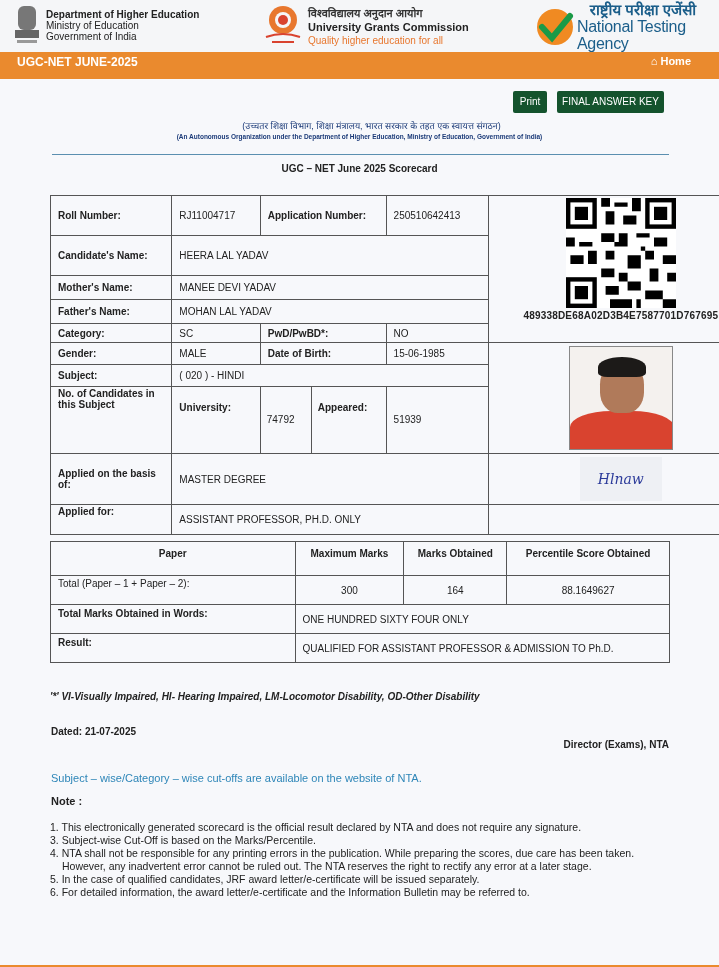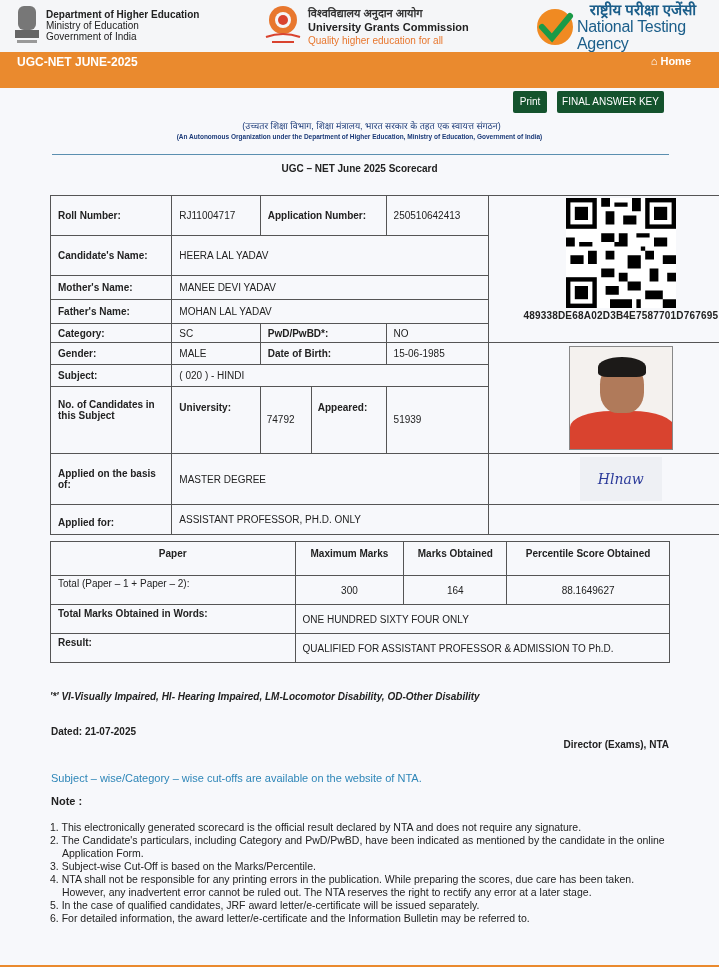--- a/index.html
+++ b/index.html
@@ -11,38 +11,38 @@
   .ugc-logo { position: absolute; left: 264px; top: 3px; width: 38px; height: 44px; }
   .ugc-text { position: absolute; left: 308px; top: 6px; font-size: 11px; line-height: 14px; }
   .ugc-text .hi { font-weight: bold; color: #333; }
   .ugc-text .en { font-weight: bold; color: #222; }
   .ugc-text .tag { color: #e8772e; font-size: 10px; }
   .nta-logo { position: absolute; left: 536px; top: 8px; width: 38px; height: 38px; }
   .nta-text { position: absolute; left: 577px; top: 2px; width: 132px; }
   .nta-hi { font-size: 15px; color: #1b5e8a; font-weight: bold; line-height: 16px; text-align: center; }
   .nta-en { font-size: 16px; color: #1b5e8a; line-height: 17px; font-family: "Liberation Sans Narrow", "Liberation Sans", sans-serif; letter-spacing: -0.3px; }
   .nta-tag { background: #19a04a; color: #fff; font-size: 9px; font-weight: bold; font-style: italic; text-align: center; padding: 2px 0; margin-top: 1px; }
-  .orangebar { position: absolute; left: 0; top: 52px; width: 719px; height: 36px; background: #ea8a2e; color: #fff; }
+  .orangebar { position: absolute; left: 0; top: 52px; width: 719px; height: 27px; background: #ea8a2e; color: #fff; }
   .orangebar .title { position: absolute; left: 17px; top: 3px; font-size: 12px; font-weight: bold; }
   .orangebar .home { position: absolute; right: 28px; top: 3px; font-size: 11px; font-weight: bold; }
   .btn { position: absolute; top: 91px; height: 22px; background: #14532d; color: #fff; font-size: 10px; line-height: 22px; text-align: center; border-radius: 2px; }
   .btn-print { left: 513px; width: 34px; }
   .btn-key { left: 557px; width: 107px; }
   .auto-hi { position: absolute; top: 119px; left: 12px; width: 719px; text-align: center; font-size: 9px; color: #1b3a78; }
   .auto-en { position: absolute; top: 133px; left: 0; width: 719px; text-align: center; font-size: 6.5px; color: #1b3a78; font-weight: bold; }
   .rule { position: absolute; top: 154px; left: 52px; width: 617px; height: 1px; background: #5b8fb0; }
   .doc-title { position: absolute; top: 163px; left: 0; width: 719px; text-align: center; font-size: 10px; font-weight: bold; }
   table { border-collapse: collapse; position: absolute; }
   td, th { border: 1px solid #555; font-size: 10px; vertical-align: middle; padding: 0 7px; }
   .lbl { font-weight: bold; }
   .t1 { left: 50px; top: 195px; width: 704px; }
   .t2 { left: 50px; top: 541px; width: 620px; }
   .t2 th { font-weight: bold; text-align: center; vertical-align: top; padding-top: 6px; height: 34px; }
   .center { text-align: center; }
-  .top { vertical-align: top; padding-top: 12px; }
+  .top { vertical-align: top; padding-top: 1px; }
   .qr { width: 110px; height: 110px; margin: 2px auto 0; background: #fff; }
   .qr-code { font-size: 10px; font-weight: bold; text-align: center; margin-top: 2px; letter-spacing: 0.2px; }
   .photo { width: 104px; height: 104px; margin: 3px auto; background: linear-gradient(#f4f1ee 0%, #f4f1ee 100%); border: 1px solid #888; position: relative; overflow: hidden; }
   .photo .head { position: absolute; left: 30px; top: 14px; width: 44px; height: 52px; background: #b07a5a; border-radius: 45% 45% 40% 40%; }
   .photo .hair { position: absolute; left: 28px; top: 10px; width: 48px; height: 20px; background: #1c1a18; border-radius: 50% 50% 20% 20%; }
   .photo .shirt { position: absolute; left: 0; top: 64px; width: 104px; height: 40px; background: #d9432f; border-radius: 40% 40% 0 0; }
   .sig { width: 82px; height: 44px; margin: 3px auto; background: #eef0f4; display: flex; align-items: center; justify-content: center; color: #2c3b9a; font-style: italic; font-size: 14px; font-family: "DejaVu Serif", serif; }
   .footnote { position: absolute; top: 691px; left: 50px; font-size: 10px; font-weight: bold; font-style: italic; }
   .dated { position: absolute; top: 726px; left: 51px; font-size: 10px; font-weight: bold; }
   .director { position: absolute; top: 739px; right: 50px; font-size: 10px; font-weight: bold; }
@@ -225,19 +225,18 @@
 </tbody>
   </table>
 
 <div class="footnote">'*' VI-Visually Impaired, HI- Hearing Impaired, LM-Locomotor Disability, OD-Other Disability</div>
 <div class="dated">Dated: 21-07-2025</div>
 <div class="director">Director (Exams), NTA</div>
 <div class="cutoff">Subject – wise/Category – wise cut-offs are available on the website of NTA.</div>
 <div class="note">Note :</div>
 <ul class="notes">
   <li>1. This electronically generated scorecard is the official result declared by NTA and does not require any signature.</li>
-  <li>2. The Candidate's particulars, including Category and PwD/PwBD, have been indicated as mentioned by the candidate in the online Application Form.</li>
   <li>3. Subject-wise Cut-Off is based on the Marks/Percentile.</li>
   <li>4. NTA shall not be responsible for any printing errors in the publication. While preparing the scores, due care has been taken. However, any inadvertent error cannot be ruled out. The NTA reserves the right to rectify any error at a later stage.</li>
   <li>5. In the case of qualified candidates, JRF award letter/e-certificate will be issued separately.</li>
   <li>6. For detailed information, the award letter/e-certificate and the Information Bulletin may be referred to.</li>
 </ul>
 <div class="bottom-line"></div>
 
 </body></html>

